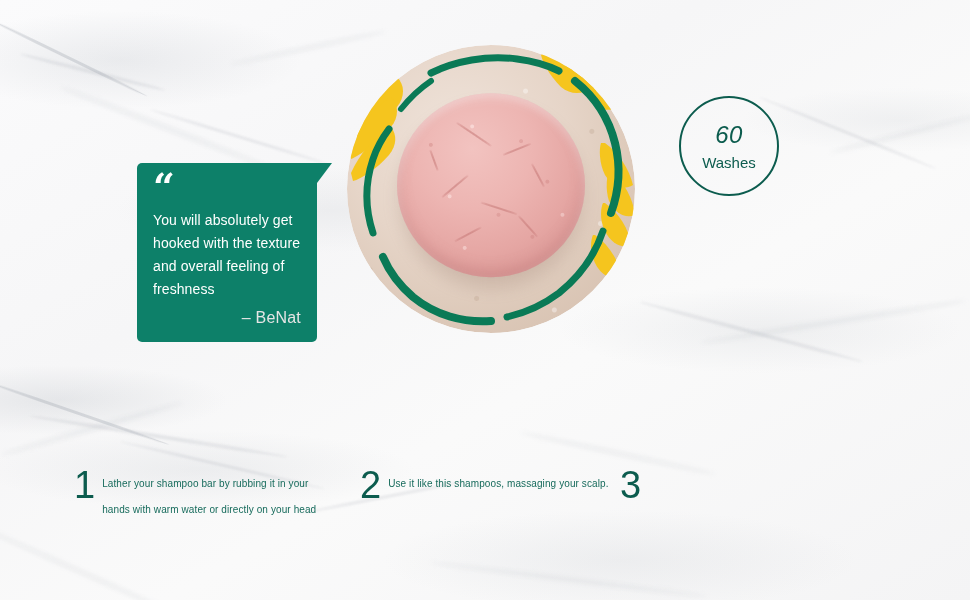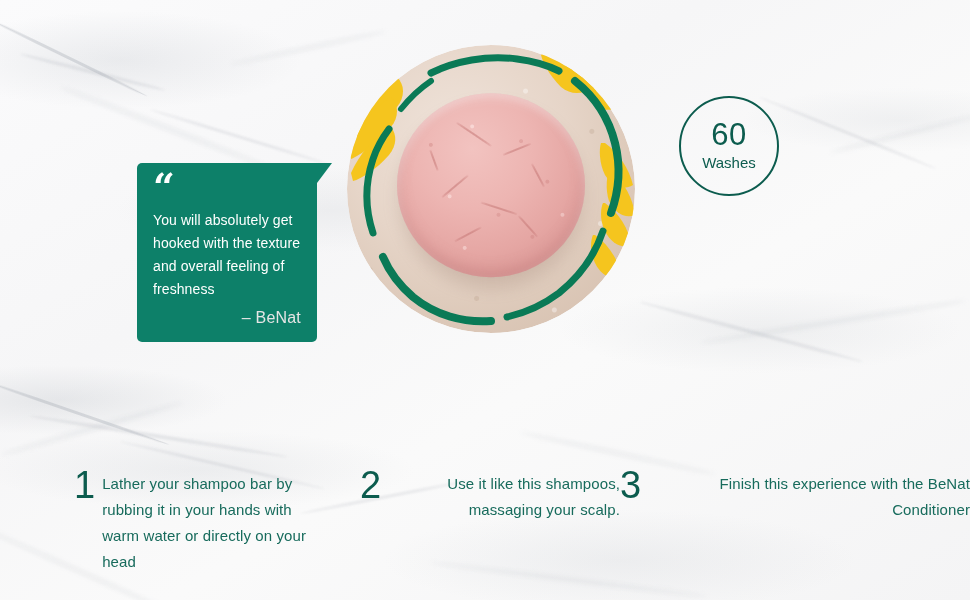--- a/index.html
+++ b/index.html
@@ -183,23 +183,24 @@
     border: 2px solid #0c5c4e;
     border-radius: 50%;
     display: flex;
     flex-direction: column;
     align-items: center;
     justify-content: center;
     box-sizing: border-box;
   }
   .washes-count {
     color: #0c5c4e;
-    font-size: 31px;
+    font-size: 24px;
     line-height: 32px;
     letter-spacing: 0.5px;
+    font-style: italic;
   }
   .washes-unit {
     color: #0c5c4e;
     font-size: 15px;
     line-height: 21px;
     margin-top: 1px;
   }
   .washes-caption {
     position: absolute;
     left: 629px;
@@ -244,21 +245,21 @@
   .step-num {
     color: #0c5c4e;
     font-size: 38px;
     line-height: 34px;
     font-weight: 300;
     flex: 0 0 auto;
     margin-right: 7px;
   }
   .step-text {
     color: #176b5c;
-    font-size: 15px;
+    font-size: 10px;
     line-height: 26px;
     letter-spacing: 0.1px;
     padding-top: 3px;
   }
   .step-2 .step-text, .step-3 .step-text { text-align: right; }
   .step-1 .step-text { text-align: left; }
 </style>
 </head>
 <body>
 
@@ -344,17 +345,16 @@
     <div class="step step-1">
       <div class="step-num">1</div>
       <div class="step-text">Lather your shampoo bar by rubbing it in your hands with warm water or directly on your head</div>
     </div>
     <div class="step step-2">
       <div class="step-num">2</div>
       <div class="step-text">Use it like this shampoos, massaging your scalp.</div>
     </div>
     <div class="step step-3">
       <div class="step-num">3</div>
-      <div class="step-text">Finish this experience with the BeNat Conditioner</div>
     </div>
   </div>
 
 </div>
 
 </body></html>

